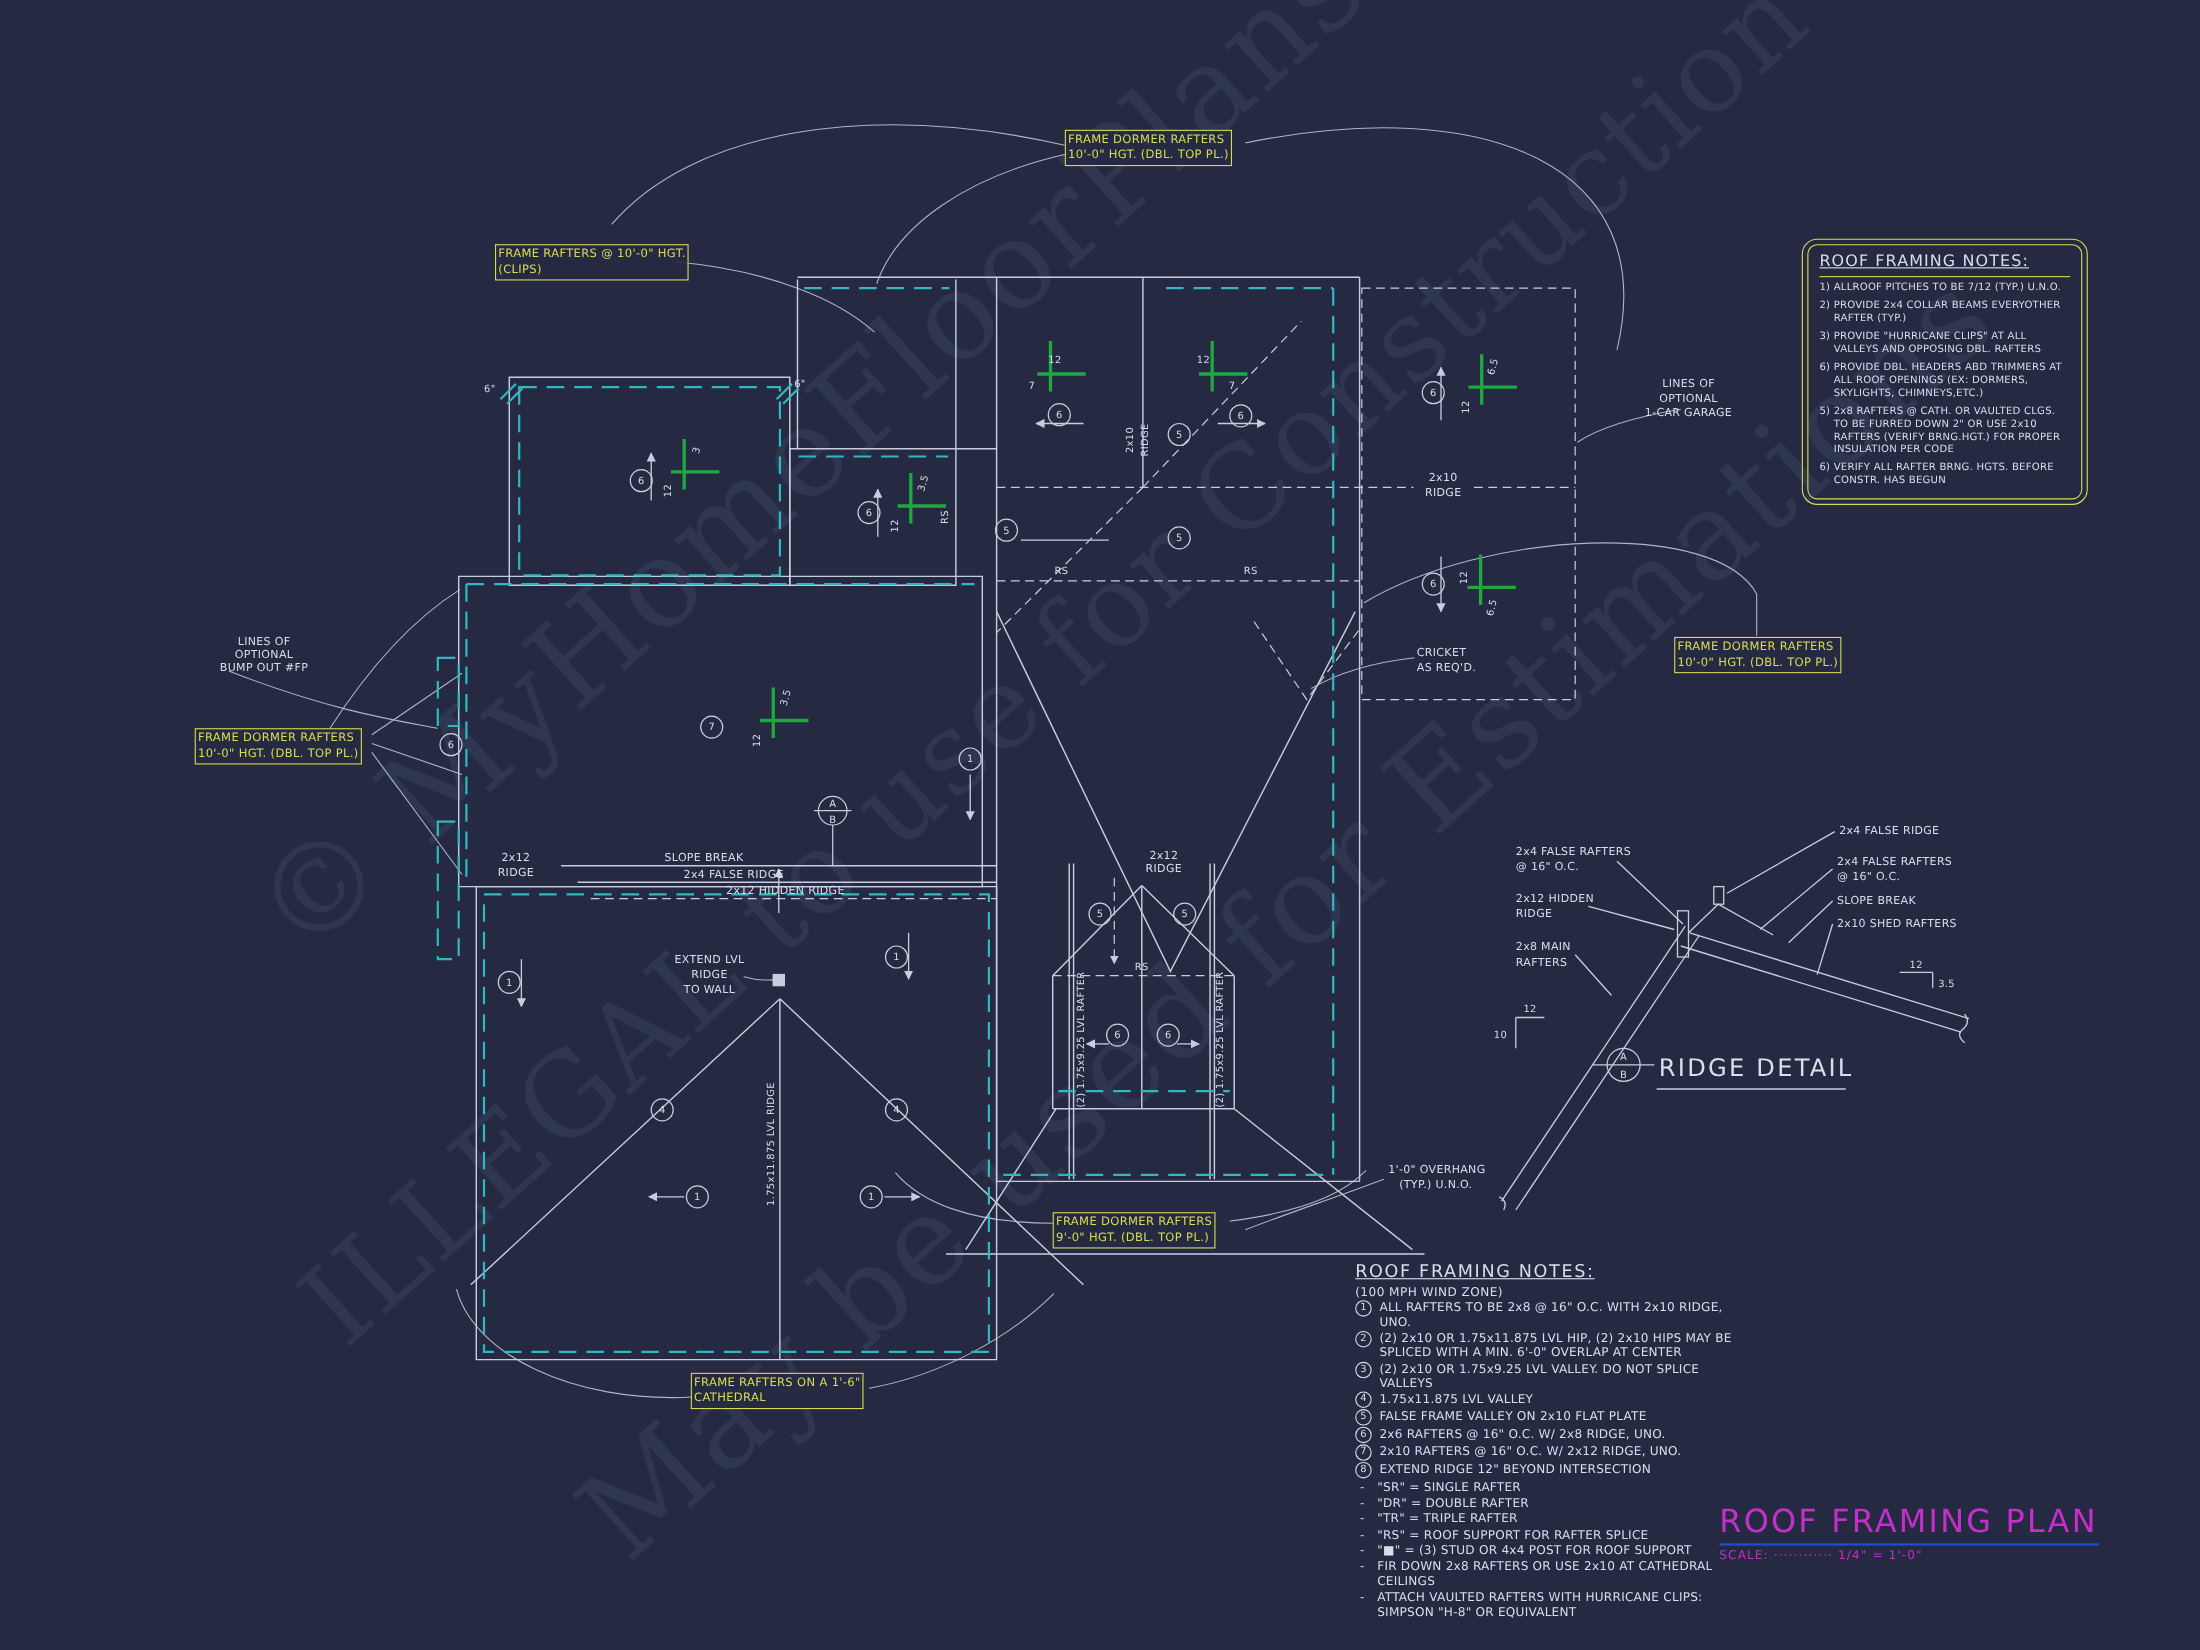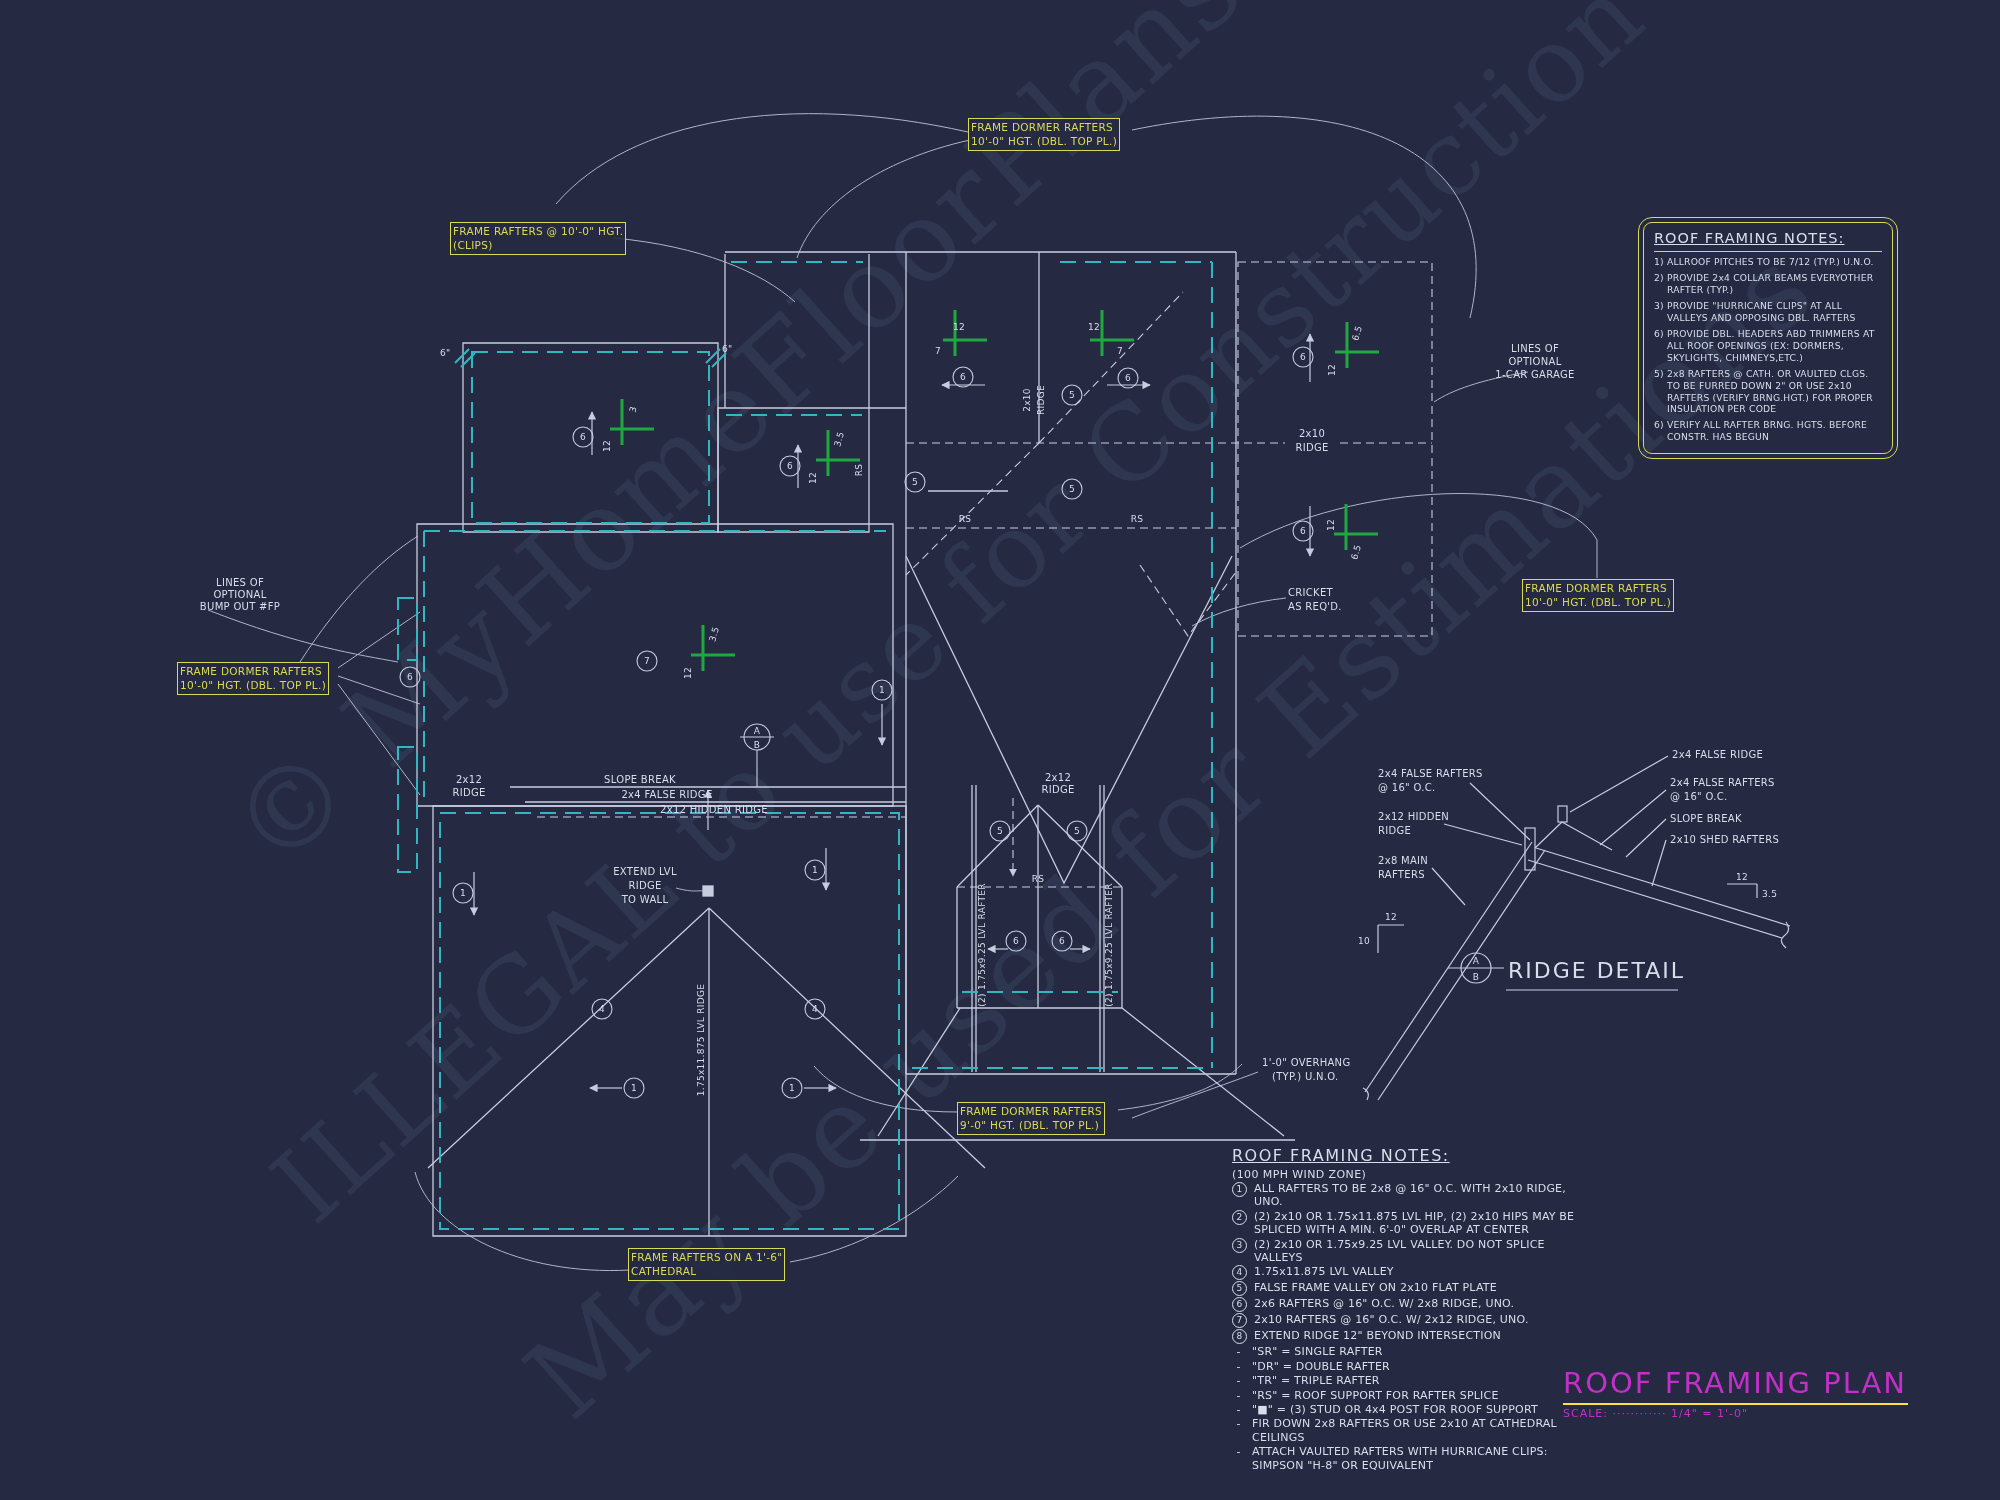--- a/index.html
+++ b/index.html
@@ -29,21 +29,21 @@
   .noteslist{position:absolute;left:1232px;top:1146px;width:345px;}
   .noteslist h2{margin:0 0 3px 0;font-size:16px;font-weight:normal;letter-spacing:1.5px;text-decoration:underline;}
   .noteslist .sub{font-size:11px;letter-spacing:.4px;}
   .nrow{display:flex;gap:7px;font-size:11px;line-height:1.22;margin:1px 0;letter-spacing:.2px;}
   .ncirc{flex:0 0 auto;width:13px;height:13px;border:1px solid #d9deec;border-radius:50%;
          font-size:9px;display:flex;align-items:center;justify-content:center;margin-top:0px;}
   .ndash{flex:0 0 13px;text-align:center;}
   
   .titleblock{position:absolute;left:1563px;top:1366px;width:345px;color:#c32fc9;}
   .titleblock h1{margin:0;font-size:29px;font-weight:normal;letter-spacing:2px;
-                 border-bottom:2px solid #fde047;padding-bottom:3px;}
+                 border-bottom:2px solid #1d4ed8;padding-bottom:3px;}
   .titleblock .scale{font-size:11px;letter-spacing:1px;margin-top:2px;}
 </style>
 </head>
 <body>
 
 <div class="sheet">
 
   <div class="wm" style="left:250px;top:780px;">© MyHomeFloorPlans.com</div>
   <div class="wm" style="left:290px;top:1140px;font-size:104px;">ILLEGAL to use for Construction</div>
   <div class="wm" style="left:545px;top:1330px;">May be used for Estimations</div>

